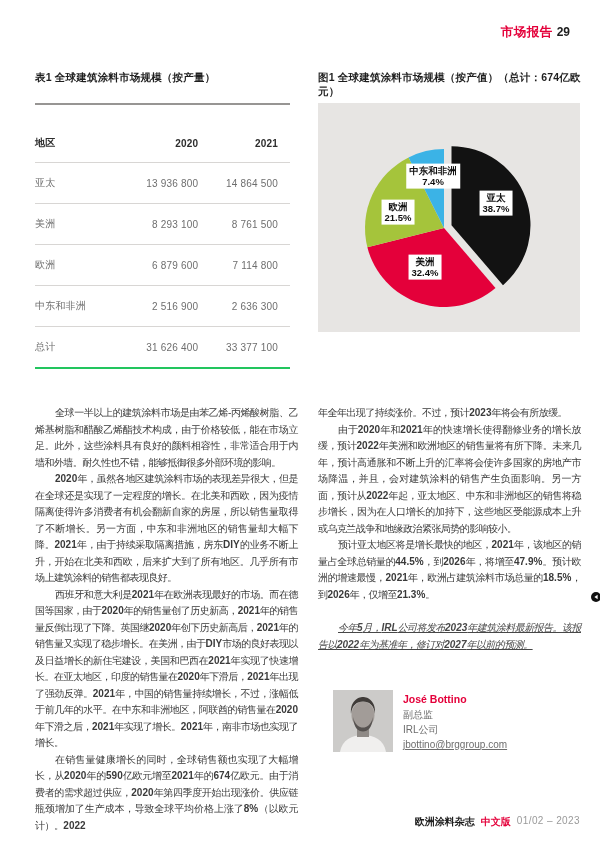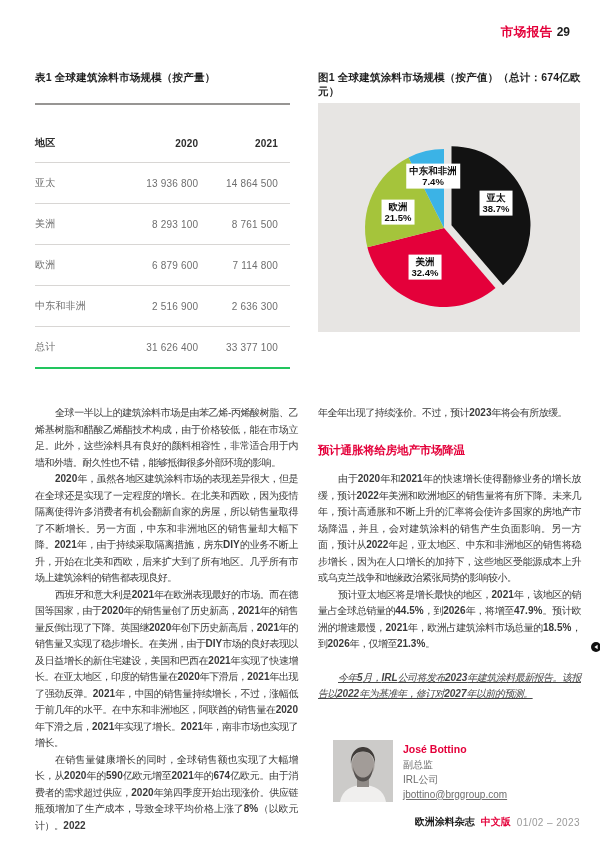--- a/index.html
+++ b/index.html
@@ -48,21 +48,21 @@
   p.note{font-style:italic;margin-top:17px;color:#474747;text-decoration:underline;}
 
   
   .contact{margin-top:37px;margin-left:15px;display:flex;gap:10px;letter-spacing:0;text-align:left;}
   .c-photo{width:60px;height:62px;flex:none;}
   .c-info{font-size:10px;line-height:15px;color:#6d6d6d;padding-top:2px;}
   .c-name{color:var(--accent);font-weight:bold;font-size:10.5px;}
   .c-mail{color:#6d6d6d;text-decoration:underline;cursor:pointer;}
 
   
-  .footer{position:absolute;top:815px;right:20px;display:flex;gap:6px;font-size:10px;align-items:center;}
+  .footer{position:absolute;top:815px;right:20px;display:flex;gap:6px;font-size:10px;align-items:flex-start;}
   .f-mag{font-weight:bold;color:#1c1c1c;}
   .f-cn{font-weight:bold;color:var(--accent);}
   .f-issue{color:#9a9a9a;letter-spacing:.4px;}
 </style>
 </head>
 <body>
 
 <div class="page">
 
   <div class="hdr">
@@ -140,21 +140,20 @@
 
   <div class="col col-l">
     <p>全球一半以上的建筑涂料市场是由苯乙烯-丙烯酸树脂、乙烯基树脂和醋酸乙烯酯技术构成，由于价格较低，能在市场立足。此外，这些涂料具有良好的颜料相容性，非常适合用于内墙和外墙。耐久性也不错，能够抵御很多外部环境的影响。</p>
     <p><b>2020</b>年，虽然各地区建筑涂料市场的表现差异很大，但是在全球还是实现了一定程度的增长。在北美和西欧，因为疫情隔离使得许多消费者有机会翻新自家的房屋，所以销售量取得了不断增长。另一方面，中东和非洲地区的销售量却大幅下降。<b>2021</b>年，由于持续采取隔离措施，房东<b>DIY</b>的业务不断上升，开始在北美和西欧，后来扩大到了所有地区。几乎所有市场上建筑涂料的销售都表现良好。</p>
     <p>西班牙和意大利是<b>2021</b>年在欧洲表现最好的市场。而在德国等国家，由于<b>2020</b>年的销售量创了历史新高，<b>2021</b>年的销售量反倒出现了下降。英国继<b>2020</b>年创下历史新高后，<b>2021</b>年的销售量又实现了稳步增长。在美洲，由于<b>DIY</b>市场的良好表现以及日益增长的新住宅建设，美国和巴西在<b>2021</b>年实现了快速增长。在亚太地区，印度的销售量在<b>2020</b>年下滑后，<b>2021</b>年出现了强劲反弹。<b>2021</b>年，中国的销售量持续增长，不过，涨幅低于前几年的水平。在中东和非洲地区，阿联酋的销售量在<b>2020</b>年下滑之后，<b>2021</b>年实现了增长。<b>2021</b>年，南非市场也实现了增长。</p>
     <p>在销售量健康增长的同时，全球销售额也实现了大幅增长，从<b>2020</b>年的<b>590</b>亿欧元增至<b>2021</b>年的<b>674</b>亿欧元。由于消费者的需求超过供应，<b>2020</b>年第四季度开始出现涨价。供应链瓶颈增加了生产成本，导致全球平均价格上涨了<b>8%</b>（以欧元计）。<b>2022</b></p>
   </div>
 
   <div class="col col-r">
     <p class="cont">年全年出现了持续涨价。不过，预计<b>2023</b>年将会有所放缓。</p>
-    <h2 class="sub">预计通胀将给房地产市场降温</h2>
     <p>由于<b>2020</b>年和<b>2021</b>年的快速增长使得翻修业务的增长放缓，预计<b>2022</b>年美洲和欧洲地区的销售量将有所下降。未来几年，预计高通胀和不断上升的汇率将会使许多国家的房地产市场降温，并且，会对建筑涂料的销售产生负面影响。另一方面，预计从<b>2022</b>年起，亚太地区、中东和非洲地区的销售将稳步增长，因为在人口增长的加持下，这些地区受能源成本上升或乌克兰战争和地缘政治紧张局势的影响较小。</p>
     <p class="with-end">
       <span>预计亚太地区将是增长最快的地区，<b>2021</b>年，该地区的销量占全球总销量的<b>44.5%</b>，到<b>2026</b>年，将增至<b>47.9%</b>。预计欧洲的增速最慢，<b>2021</b>年，欧洲占建筑涂料市场总量的<b>18.5%</b>，到<b>2026</b>年，仅增至<b>21.3%</b>。</span>
       <span class="endmark">
         <svg width="10" height="10" viewBox="0 0 10 10">
           <circle cx="5" cy="5" r="5" fill="#111"></circle>
           <path d="M6.6 2.7 L3.4 5 L6.6 7.3 Z" fill="#fff"></path>
         </svg>
       </span>
     </p>

